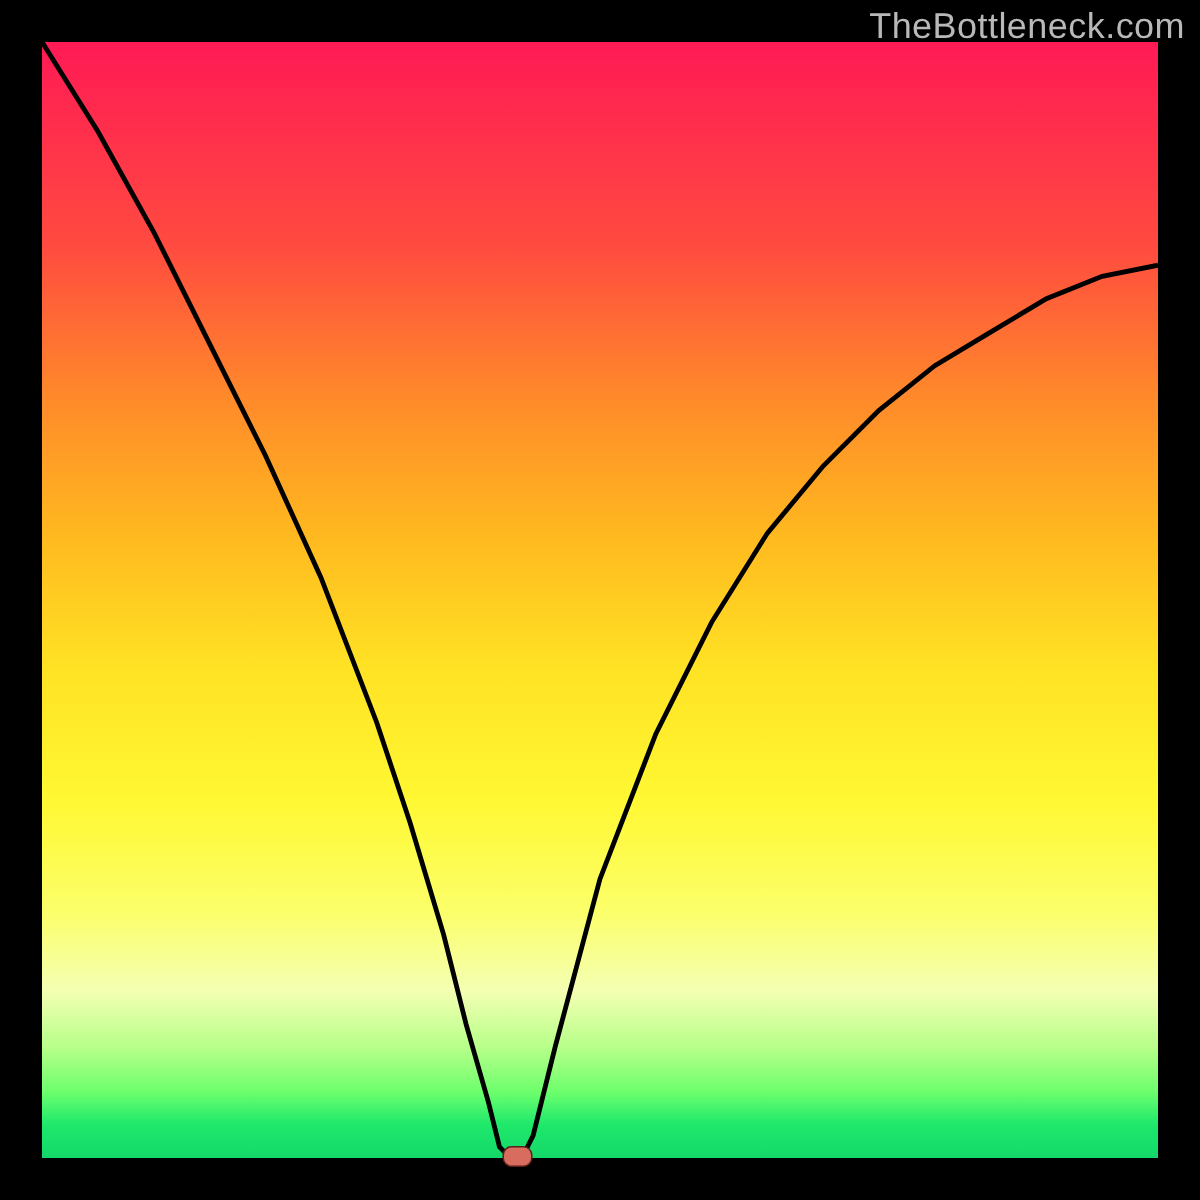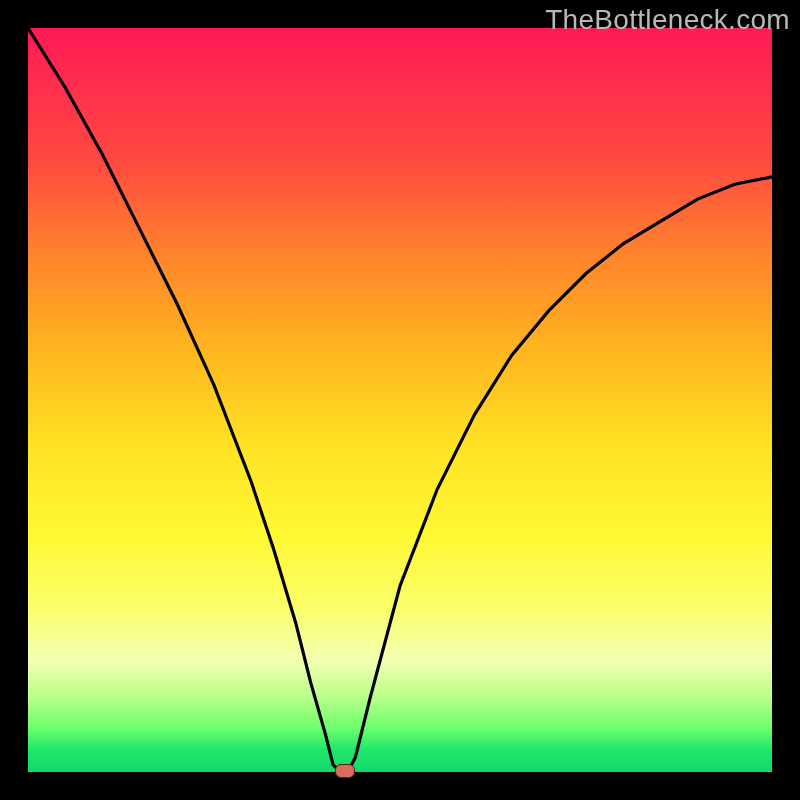--- a/index.html
+++ b/index.html
@@ -51,21 +51,21 @@
     height: 12px;
     background: #d86d5f;
     border: 1px solid #5a1f18;
     border-radius: 6px;
   }
   .watermark {
     position: absolute;
     top: 4px;
     right: 10px;
     color: #b8b8b8;
-    font-size: 28px;
+    font-size: 24px;
     letter-spacing: 0.3px;
   }
 </style>
 </head>
 <body>
 
 <div class="frame">
   <div class="inner"></div>
 
   <svg class="curve" viewBox="0 0 744 744" preserveAspectRatio="none">

